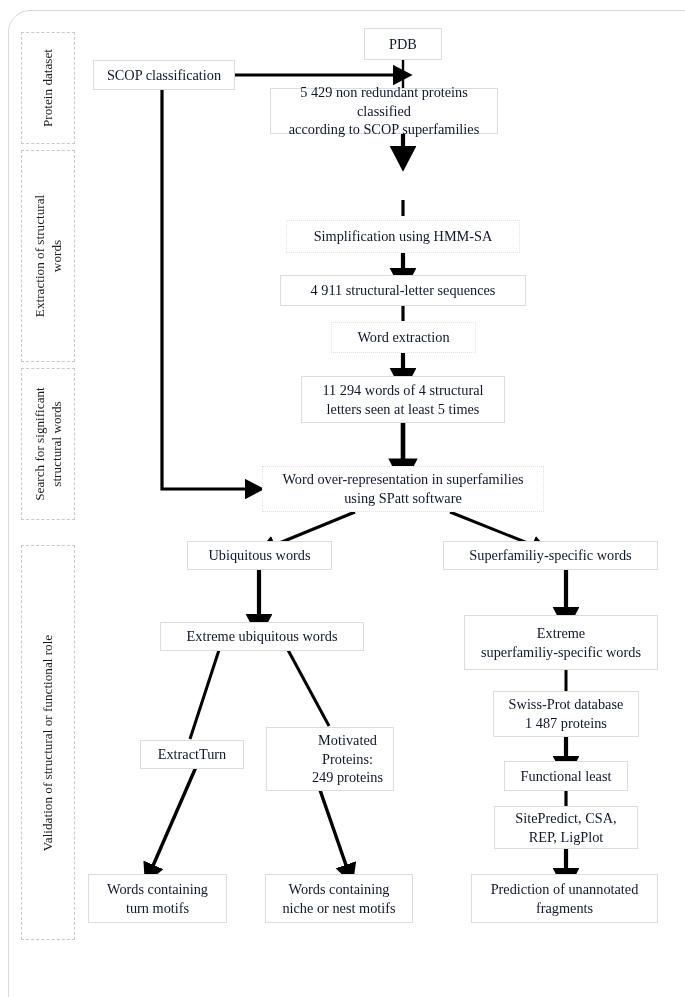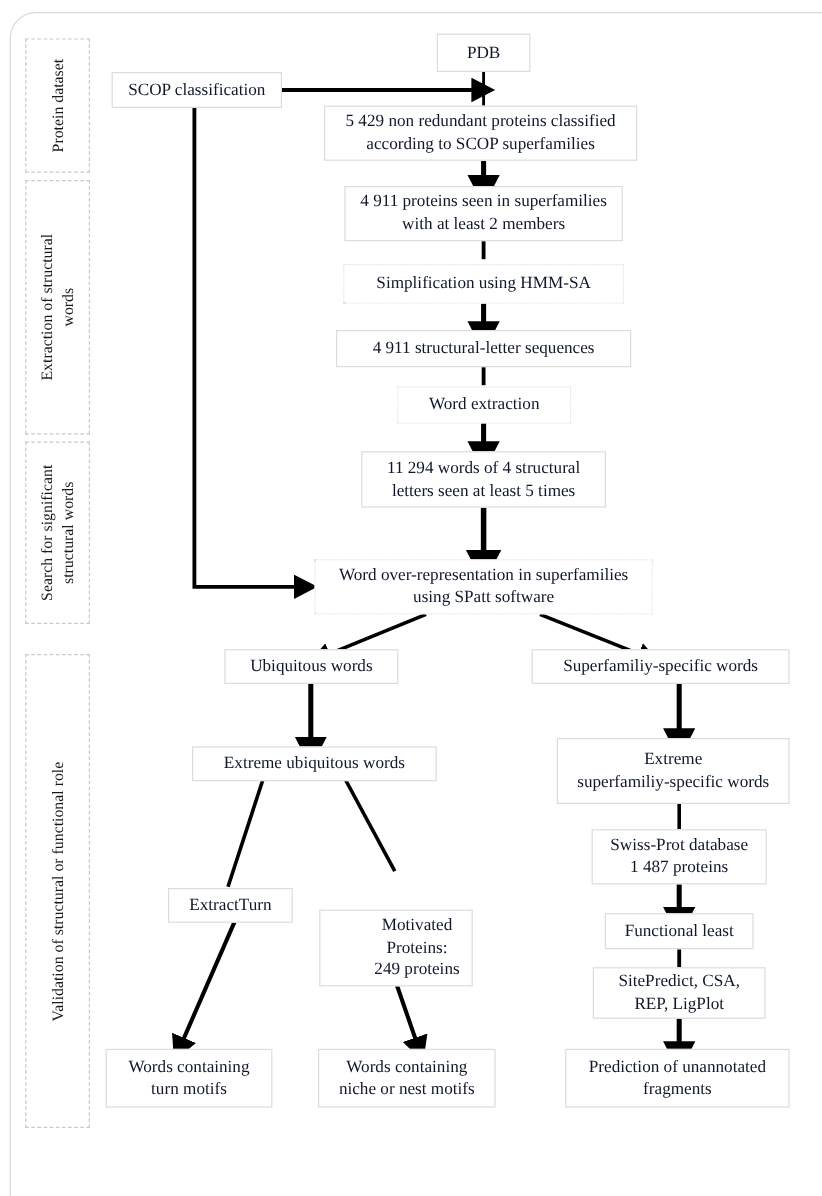--- a/index.html
+++ b/index.html
@@ -153,25 +153,23 @@
 
     <path d="M196,767 L152,868" stroke="#000" stroke-width="3.4" fill="none" marker-end="url(#ah)"></path>
 
     <path d="M320,790 L347,868" stroke="#000" stroke-width="3.4" fill="none" marker-end="url(#ah)"></path>
   </svg>
 
   <div class="node" style="left:364px; top:28px; width:78px; height:32px;">PDB</div>
 
   <div class="node" style="left:93px; top:60px; width:142px; height:30px;">SCOP classification</div>
 
-  <div class="node" style="left:270px; top:88px; width:261px; height:46px;text-align:center;">5 429 non redundant proteins classified
+  <div class="node" style="left:270px; top:88px; width:228px; height:46px;text-align:center;">5 429 non redundant proteins classified
 according to SCOP superfamilies</div>
 
-  <div class="node" style="left:287px; top:155px; width:232px; height:46px;">4 911 proteins seen in superfamilies
-with at least 2 members</div>
 
   <div class="node faint" style="left:286px; top:220px; width:234px; height:33px;">Simplification using  HMM-SA</div>
 
   <div class="node" style="left:280px; top:275px; width:246px; height:31px;">4 911 structural-letter sequences</div>
 
   <div class="node faint" style="left:331px; top:322px; width:145px; height:31px;">Word extraction</div>
 
   <div class="node" style="left:301px; top:376px; width:204px; height:47px;">11 294 words of 4 structural
 letters seen at least 5 times</div>
 
@@ -185,21 +183,21 @@
   <div class="node" style="left:464px; top:615px; width:194px; height:55px;">Extreme
 superfamiliy-specific words</div>
 
   <div class="node" style="left:160px; top:622px; width:204px; height:29px;">Extreme ubiquitous words</div>
 
   <div class="node" style="left:493px; top:691px; width:146px; height:46px;text-align:center;">Swiss-Prot database
 1 487 proteins</div>
 
   <div class="node" style="left:140px; top:740px; width:104px; height:29px;">ExtractTurn</div>
 
-  <div class="node" style="left:266px; top:758px; width:128px; height:64px;padding-left:40px;">Motivated
+  <div class="node" style="left:266px; top:727px; width:128px; height:64px;padding-left:40px;">Motivated
 Proteins:
 249 proteins</div>
 
   <div class="node" style="left:504px; top:761px; width:124px; height:30px;">Functional least</div>
 
   <div class="node" style="left:494px; top:806px; width:144px; height:43px;">SitePredict, CSA,
 REP, LigPlot</div>
 
   <div class="node" style="left:88px; top:874px; width:139px; height:49px;">Words containing
 turn motifs</div>

